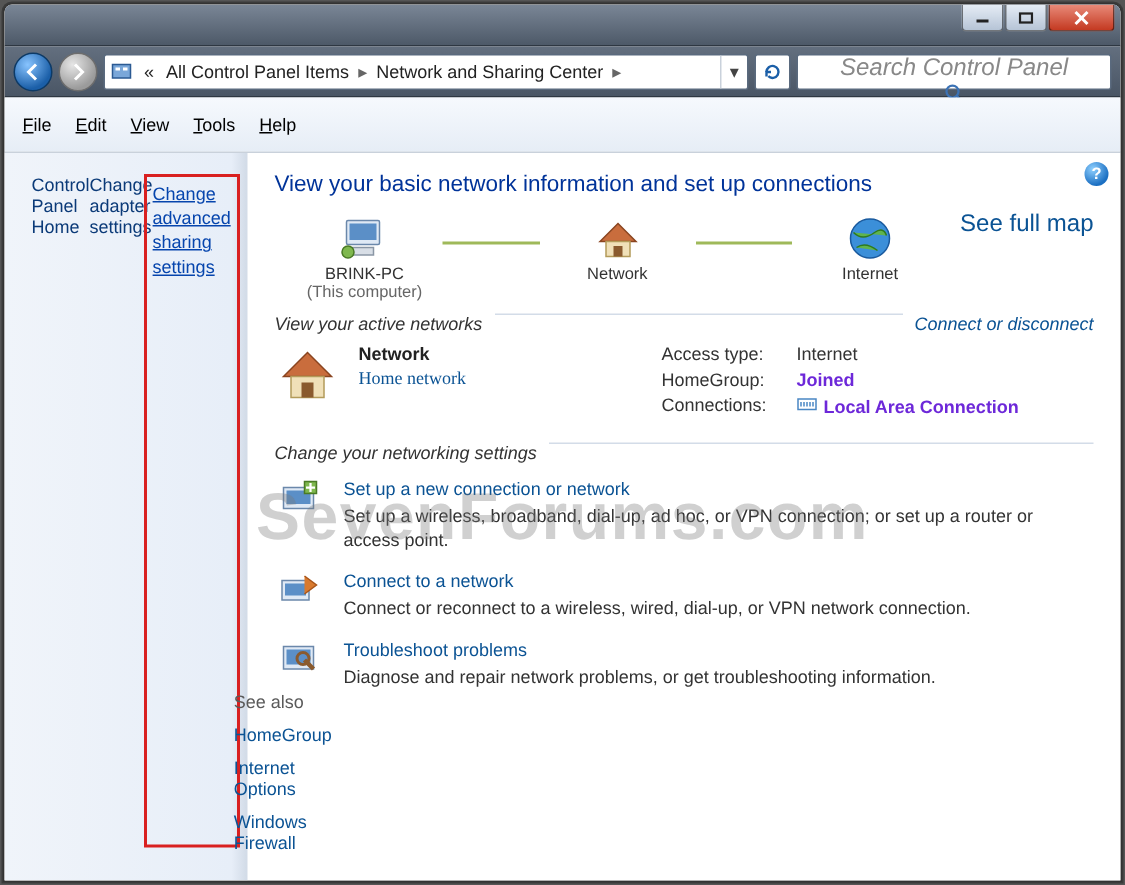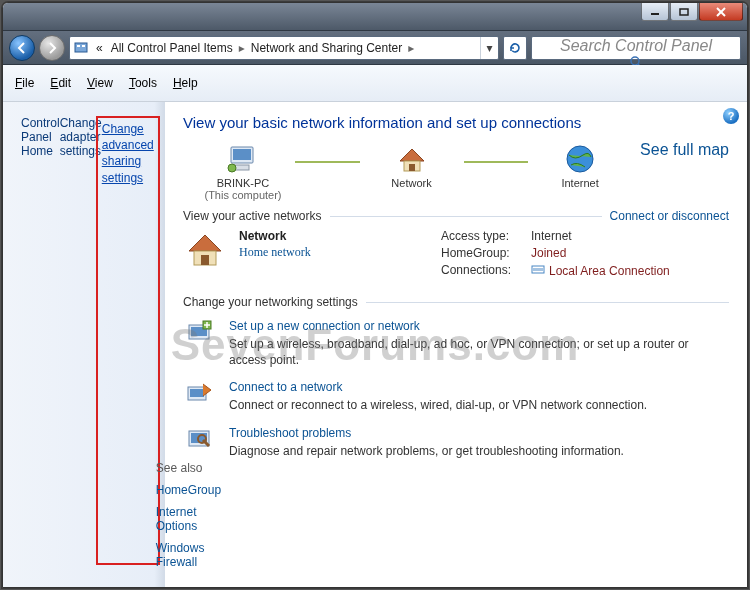--- a/index.html
+++ b/index.html
@@ -93,35 +93,35 @@
       color:#fff; font-size:11px; font-weight:bold; text-align:center; line-height:16px; }
 
     h1.title { color:#003399; font-size:15px; font-weight:400; margin-bottom:10px; }
     .map-row { display:flex; align-items:center; justify-content:space-between; margin-bottom:4px; }
     .map { display:flex; align-items:center; gap:0; flex:1; }
     .map-node { width:120px; text-align:center; font-size:11px; }
     .map-node .icon { height:36px; display:flex; align-items:center; justify-content:center; }
     .map-line { flex:1; border-top:2px solid #9fb95a; height:0; margin:0 -8px 18px -8px; }
     .see-map { color:#0b5394; font-size:16px; cursor:pointer; align-self:flex-start; }
 
-    .section-hdr { display:flex; align-items:center; margin:8px 0 6px 0; }
+    .section-hdr { display:flex; margin:8px 0 6px 0;font-style:italic; }
     .section-hdr .txt { color:#333; font-size:12px; }
     .hr { flex:1; height:1px; background:#d3dce8; margin-left:8px; }
     .connect-link { color:#0b5394; cursor:pointer; }
 
     .net-block { display:flex; gap:18px; margin:6px 0 14px 0; }
     .net-left { display:flex; gap:12px; align-items:flex-start; width:240px; }
     .net-left .icon { width:44px; height:40px; }
     .net-left .name { font-weight:bold; color:#222; }
     .net-left .type { color:#0b5394; cursor:pointer; margin-top:2px;font-family:Liberation Serif, serif; }
     .net-right { flex:1; font-size:12px; }
     .net-right .row { display:flex; margin-bottom:3px; }
     .net-right .lbl { width:90px; color:#333; }
     .net-right .val { color:#333; }
-    .net-right .val a { color:#7f1d1d; text-decoration:none; cursor:pointer; }
+    .net-right .val a { color:#6d28d9; text-decoration:none; cursor:pointer;font-weight:bold; }
 
     .task { display:flex; gap:12px; margin:10px 0 12px 0; }
     .task .ticon { width:34px; height:30px; flex:none; display:flex; align-items:flex-start; justify-content:center; }
     .task .tlink { color:#0b5394; cursor:pointer; display:block; margin-bottom:3px; }
     .task .tdesc { color:#333; line-height:1.35; }
 
     .watermark {
       position:absolute; top:50%; left:50%; transform:translate(-50%,-50%);
       font-size:44px; font-weight:bold; color:rgba(120,120,120,.35);
       pointer-events:none; white-space:nowrap; letter-spacing:1px;

